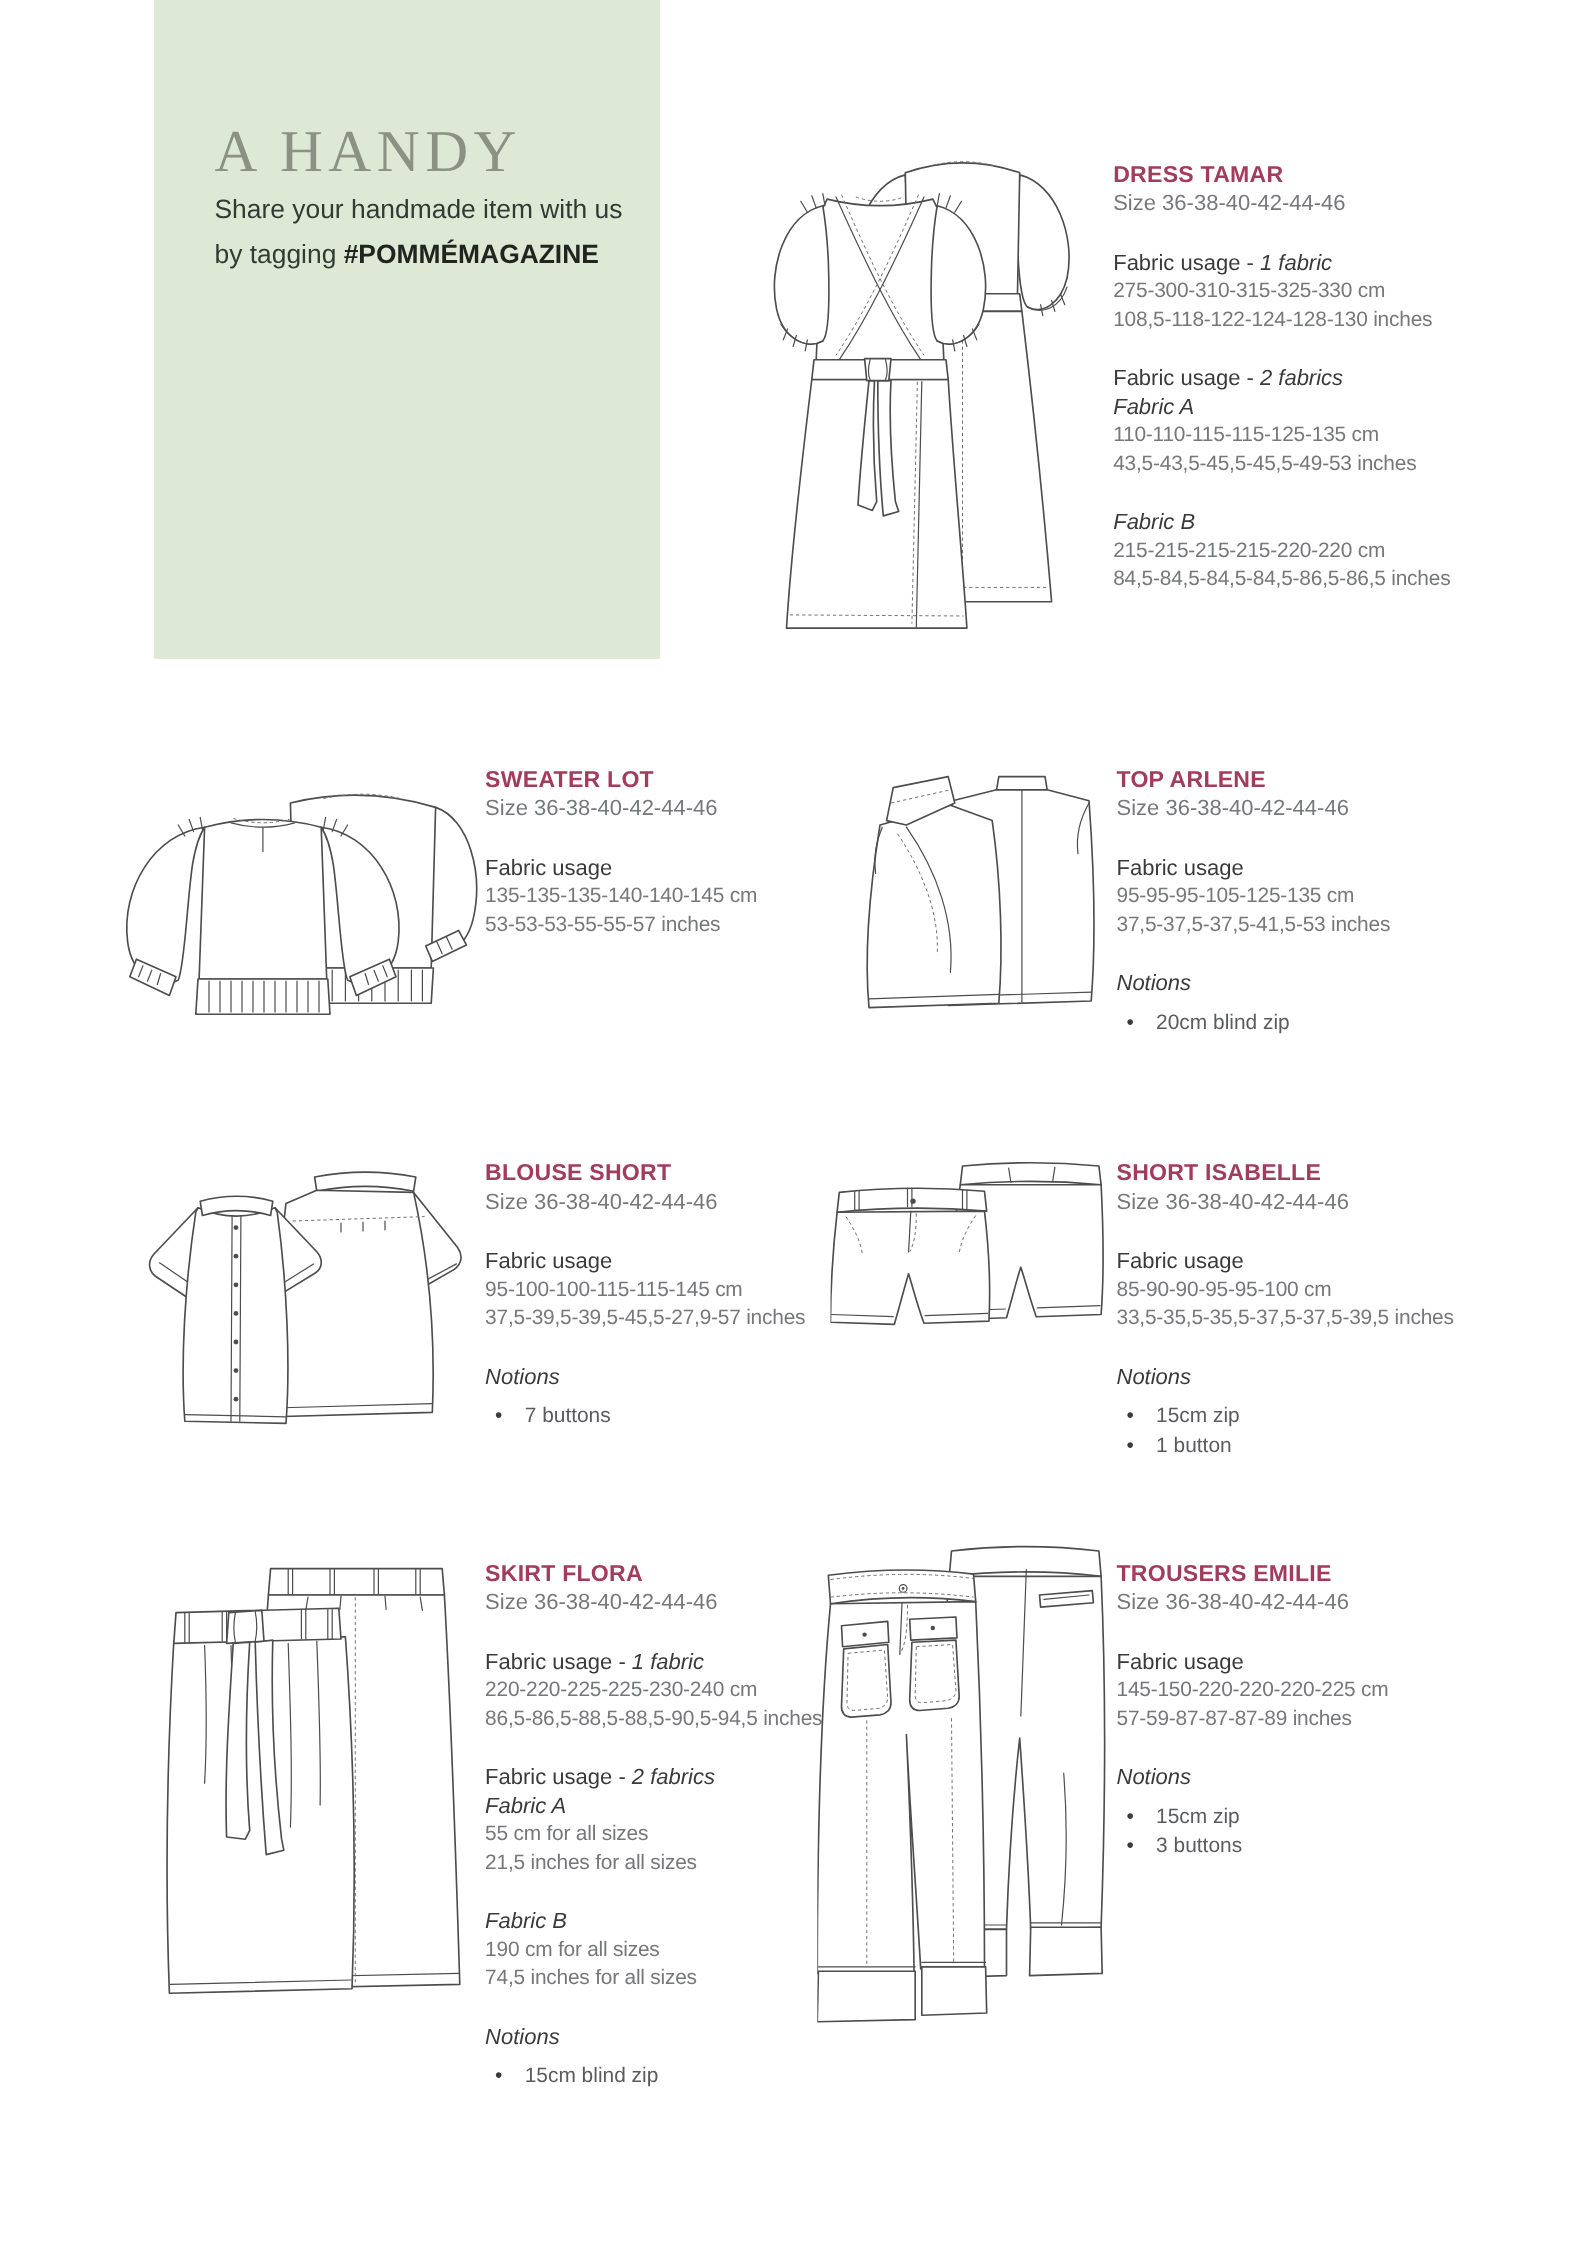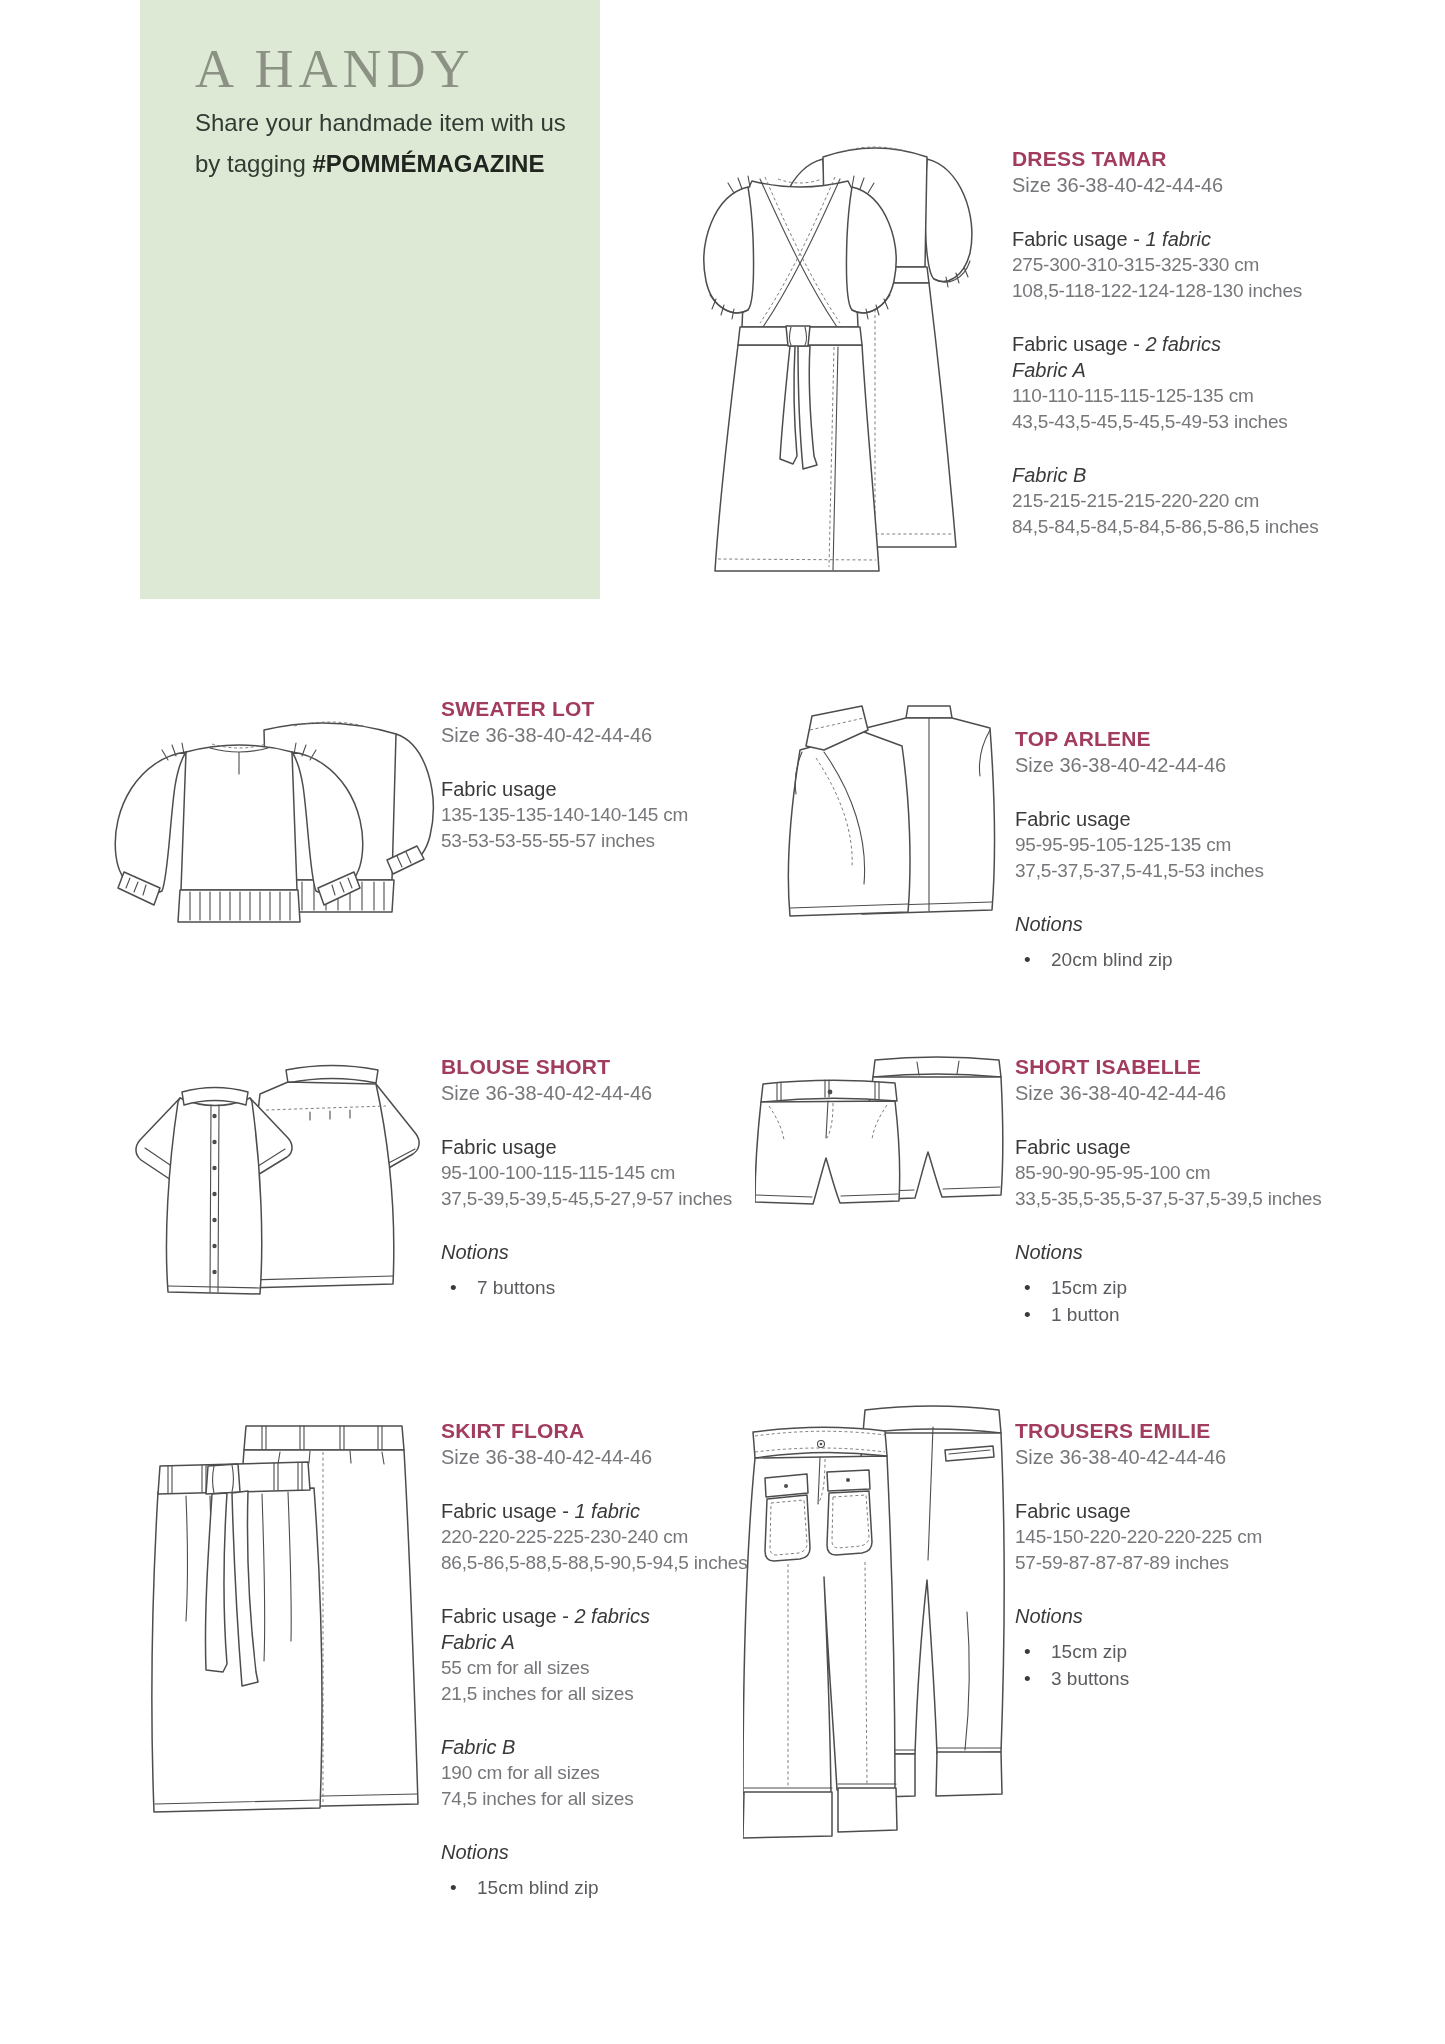--- a/index.html
+++ b/index.html
@@ -2,21 +2,21 @@
 <html style="--accent-heading: #a23c5d; --intro-box: #dde9d4; --intro-title: #8b9284; --line-art: #4d4d4f; --body-text: #3a3a3c; --muted-text: #76777a;"><head>
 <meta charset="utf-8">
 <style>
   *{margin:0;padding:0;box-sizing:border-box}
   html,body{background:#fff}
   body{font-family:"Liberation Sans","DejaVu Sans",sans-serif}
   .page{position:relative;width:1445px;height:2044px;background:#fff;overflow:hidden}
 
   
   .intro-box{position:absolute;left:140px;top:0;width:460px;height:599px;
-    background:var(--intro-box,#dde9d4);padding:36px 44px 0 55px}
+    background:var(--intro-box,#dde9d4);padding:104px 44px 0 55px}
   .intro-title{font-family:"Liberation Serif","DejaVu Serif",serif;font-weight:500;
     font-size:54px;line-height:66px;letter-spacing:5px;color:var(--intro-title,#8b9284)}
   .intro-paragraph{margin-top:44px;width:362px;font-size:24px;line-height:41px;
     text-align:justify;color:#333a33}
   .intro-share{width:380px;font-size:24px;line-height:41px;color:#333a33}
   .intro-share strong{color:#20251f}
 
   
   .illus{position:absolute}
   .illus .ln{fill:#fff;stroke:var(--line-art,#4d4d4f);stroke-width:1.5;stroke-linejoin:round;stroke-linecap:round}
@@ -145,21 +145,21 @@
     <path class="dn" d="M100 206 L230 202"></path>
     <path class="dn" d="M228 30 C220 44 216 60 218 76"></path>
     <path class="ln" d="M38 50 C28 112 24 172 28 216 L146 212 C150 165 148 102 140 46 L102 32 Z"></path>
     <path class="ln" d="M44 46 L50 16 L100 6 L106 30 L62 50 Z"></path>
     <path class="dt" d="M48 30 L102 18"></path>
     <path class="dn" d="M62 52 C90 92 106 138 102 184"></path>
     <path class="dt" d="M54 58 C78 94 92 132 90 168"></path>
     <path class="dn" d="M40 52 C34 66 32 80 34 94"></path>
     <path class="dn" d="M28 208 L146 204"></path>
   </svg>
-  <div class="pattern-text" style="left:1015px;top:726px">
+  <div class="pattern-text" style="left:1015px;top:696px">
     <h2 class="p-heading">TOP ARLENE</h2>
     <div class="p-size">Size 36-38-40-42-44-46</div>
     <div class="p-group">
       <div class="p-label">Fabric usage</div>
       <div class="p-num">95-95-95-105-125-135 cm</div>
       <div class="p-num">37,5-37,5-37,5-41,5-53 inches</div>
     </div>
     <div class="p-group">
       <div class="p-notions">Notions</div>
       <ul class="p-list">

